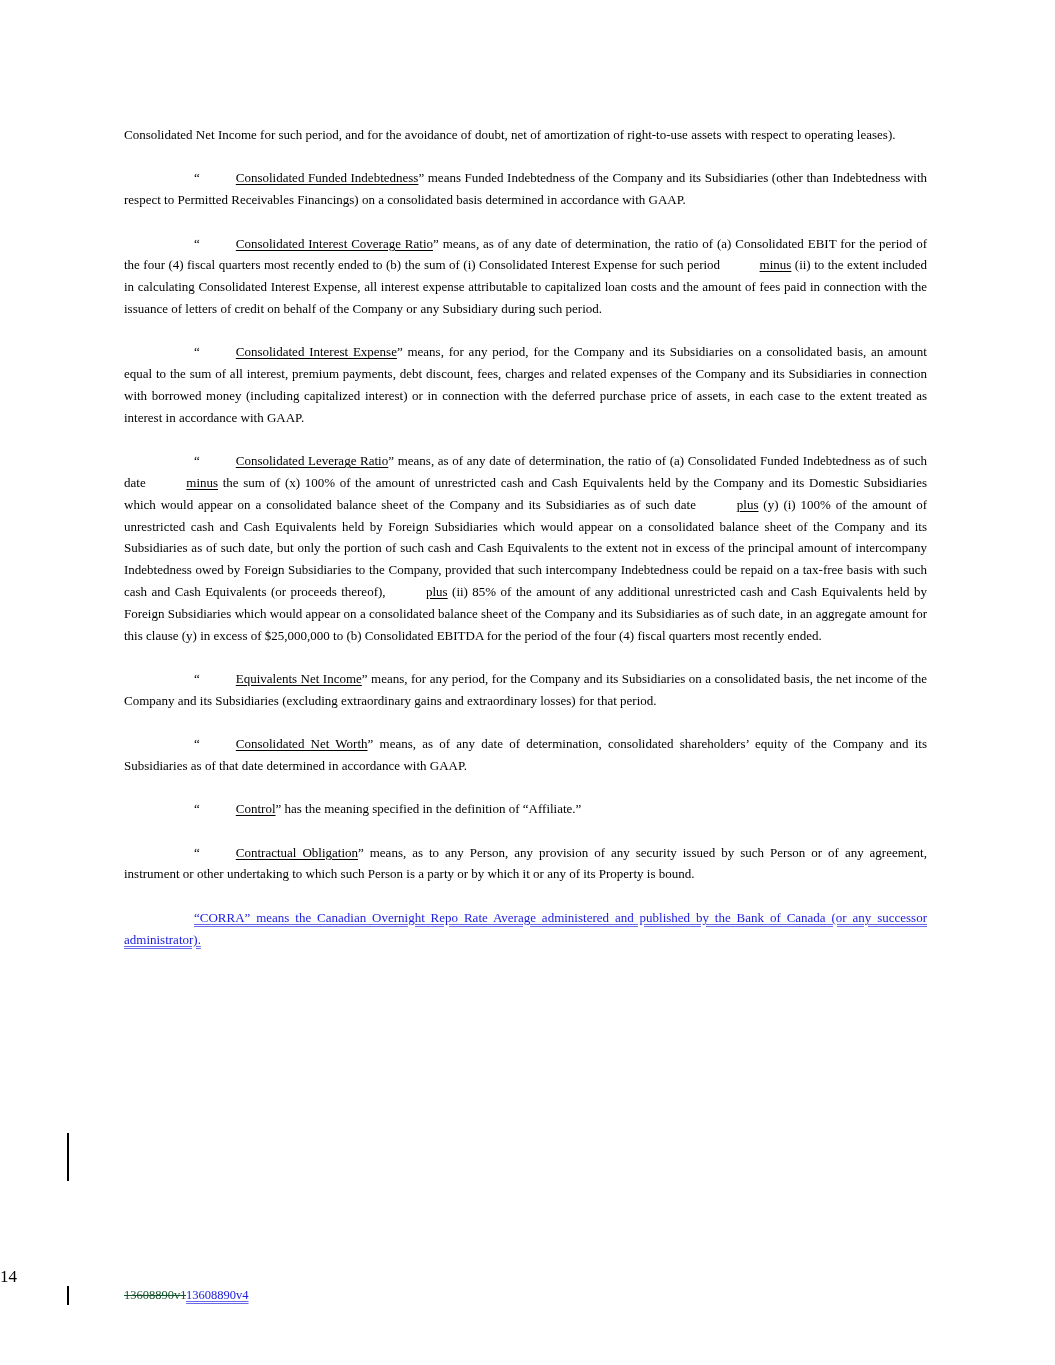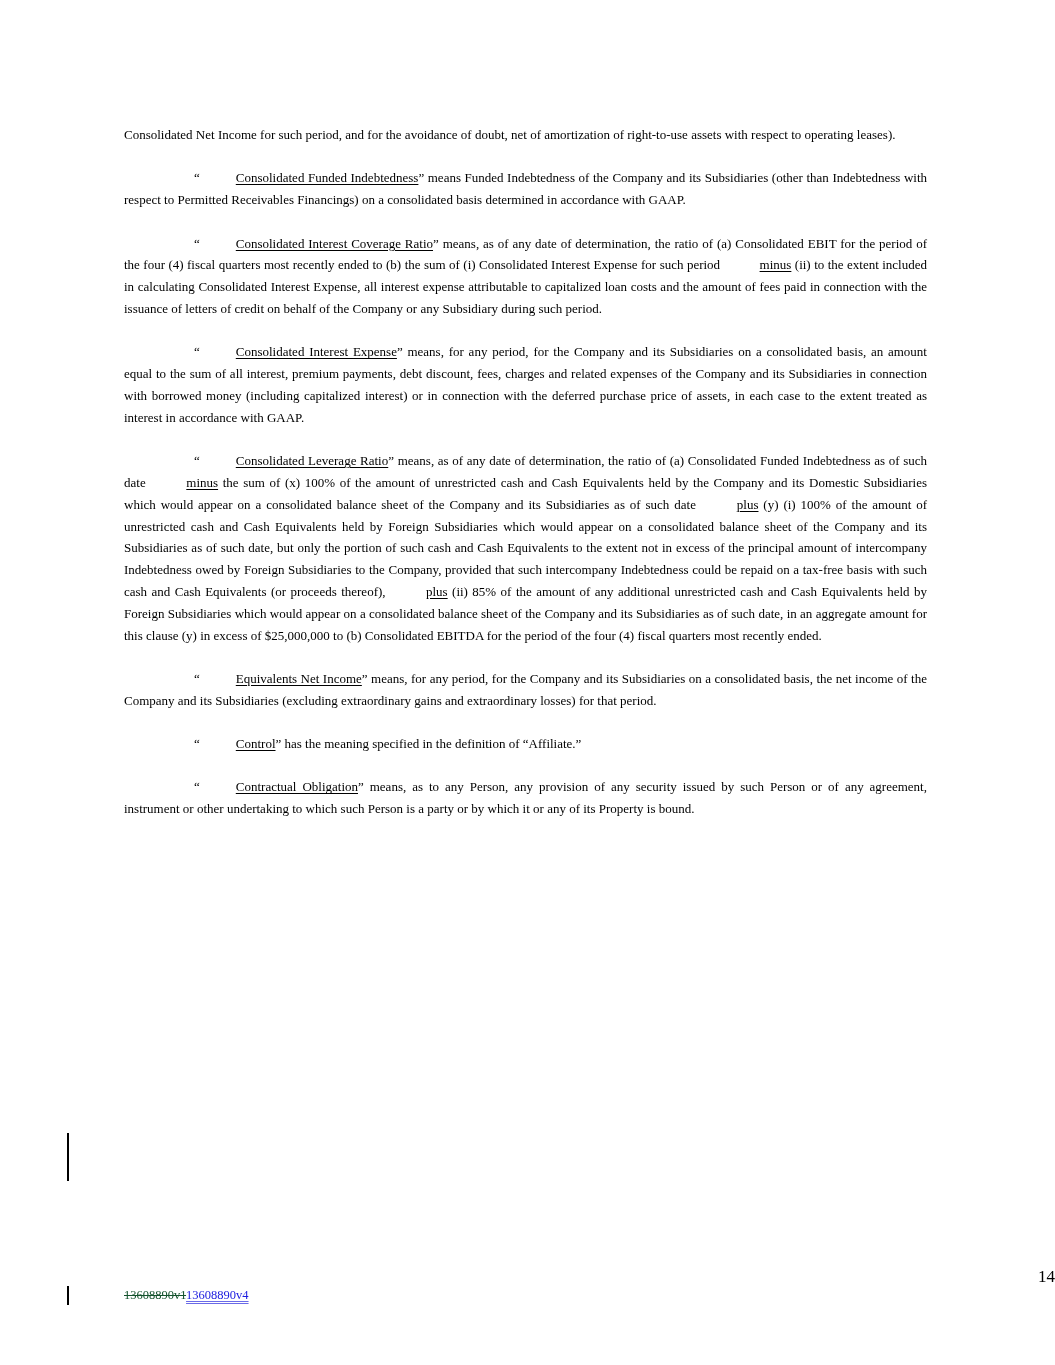--- a/index.html
+++ b/index.html
@@ -7,36 +7,38 @@
          font-family: "Liberation Serif", serif; color: #000; }
   .page { position: absolute; left: 124px; top: 124px; width: 803px;
           font-size: 13px; line-height: 21.8px; }
   .para { margin: 0 0 21.6px 0; text-align: justify; }
   .para.indent { text-indent: 70px; }
   .term { text-decoration: underline; text-decoration-thickness: 1px; text-underline-offset: 2px; margin-left: 36px; }
   .ins { color: #1a1adf; text-decoration: underline double; text-decoration-color: #6a6ae8;
          text-underline-offset: 2px; }
   .del { color: #14532d; text-decoration: line-through; margin-top: 9px; }
   .change-bar { position: absolute; left: 67px; width: 2px; background: #000; }
-  .page-number { position: absolute; left: 0; width: 1055px; top: 1267px; text-align: right;
+  .page-number { position: absolute; left: 0; width: 1055px; top: 1267px; text-align: left;
                  font-size: 17px; }
   .footer-id { position: absolute; left: 124px; top: 1288px; font-size: 12.5px; }
 </style>
 </head>
 <body>
 
 <div class="page" id="doc-body">
     <p class="para"><span>Consolidated Net Income for such period, and for the avoidance of doubt, net of amortization of right-to-use assets with respect to operating leases).</span></p>
     <p class="para indent"><span>“</span><span class="term">Consolidated Funded Indebtedness</span><span>” means Funded Indebtedness of the Company and its Subsidiaries (other than Indebtedness with respect to Permitted Receivables Financings) on a consolidated basis determined in accordance with GAAP.</span></p>
     <p class="para indent"><span>“</span><span class="term">Consolidated Interest Coverage Ratio</span><span>” means, as of any date of determination, the ratio of (a) Consolidated EBIT for the period of the four (4) fiscal quarters most recently ended to (b) the sum of (i) Consolidated Interest Expense for such period </span><span class="term">minus</span><span> (ii) to the extent included in calculating Consolidated Interest Expense, all interest expense attributable to capitalized loan costs and the amount of fees paid in connection with the issuance of letters of credit on behalf of the Company or any Subsidiary during such period.</span></p>
     <p class="para indent"><span>“</span><span class="term">Consolidated Interest Expense</span><span>” means, for any period, for the Company and its Subsidiaries on a consolidated basis, an amount equal to the sum of all interest, premium payments, debt discount, fees, charges and related expenses of the Company and its Subsidiaries in connection with borrowed money (including capitalized interest) or in connection with the deferred purchase price of assets, in each case to the extent treated as interest in accordance with GAAP.</span></p>
     <p class="para indent"><span>“</span><span class="term">Consolidated Leverage Ratio</span><span>” means, as of any date of determination, the ratio of (a) Consolidated Funded Indebtedness as of such date </span><span class="term">minus</span><span> the sum of (x) 100% of the amount of unrestricted cash and Cash Equivalents held by the Company and its Domestic Subsidiaries which would appear on a consolidated balance sheet of the Company and its Subsidiaries as of such date </span><span class="term">plus</span><span> (y) (i) 100% of the amount of unrestricted cash and Cash Equivalents held by Foreign Subsidiaries which would appear on a consolidated balance sheet of the Company and its Subsidiaries as of such date, but only the portion of such cash and Cash Equivalents to the extent not in excess of the principal amount of intercompany Indebtedness owed by Foreign Subsidiaries to the Company, provided that such intercompany Indebtedness could be repaid on a tax-free basis with such cash and Cash Equivalents (or proceeds thereof), </span><span class="term">plus</span><span> (ii) 85% of the amount of any additional unrestricted cash and Cash Equivalents held by Foreign Subsidiaries which would appear on a consolidated balance sheet of the Company and its Subsidiaries as of such date, in an aggregate amount for this clause (y) in excess of $25,000,000 to (b) Consolidated EBITDA for the period of the four (4) fiscal quarters most recently ended.</span></p>
     <p class="para indent"><span>“</span><span class="term">Equivalents Net Income</span><span>” means, for any period, for the Company and its Subsidiaries on a consolidated basis, the net income of the Company and its Subsidiaries (excluding extraordinary gains and extraordinary losses) for that period.</span></p>
+    <p class="para indent"><span>“</span><span class="term">Consolidated Net Worth</span><span>” means, as of any date of determination, consolidated shareholders’ equity of the Company and its Subsidiaries as of that date determined in accordance with GAAP.</span></p>
     <p class="para indent"><span>“</span><span class="term">Control</span><span>” has the meaning specified in the definition of “Affiliate.”</span></p>
     <p class="para indent"><span>“</span><span class="term">Contractual Obligation</span><span>” means, as to any Person, any provision of any security issued by such Person or of any agreement, instrument or other undertaking to which such Person is a party or by which it or any of its Property is bound.</span></p>
+    <p class="para indent"><span class="ins">“CORRA” means the Canadian Overnight Repo Rate Average administered and published by the Bank of Canada (or any successor administrator).</span></p>
   </div>
 
 <div class="change-bar" style="top:1133px;height:48px;"></div>
 
 <div class="page-number">14</div>
 
 <div class="change-bar" style="top:1286px;height:19px;"></div>
 <div class="footer-id">
   <span class="del">13608890v1</span><span class="ins">13608890v4</span>
 </div>

